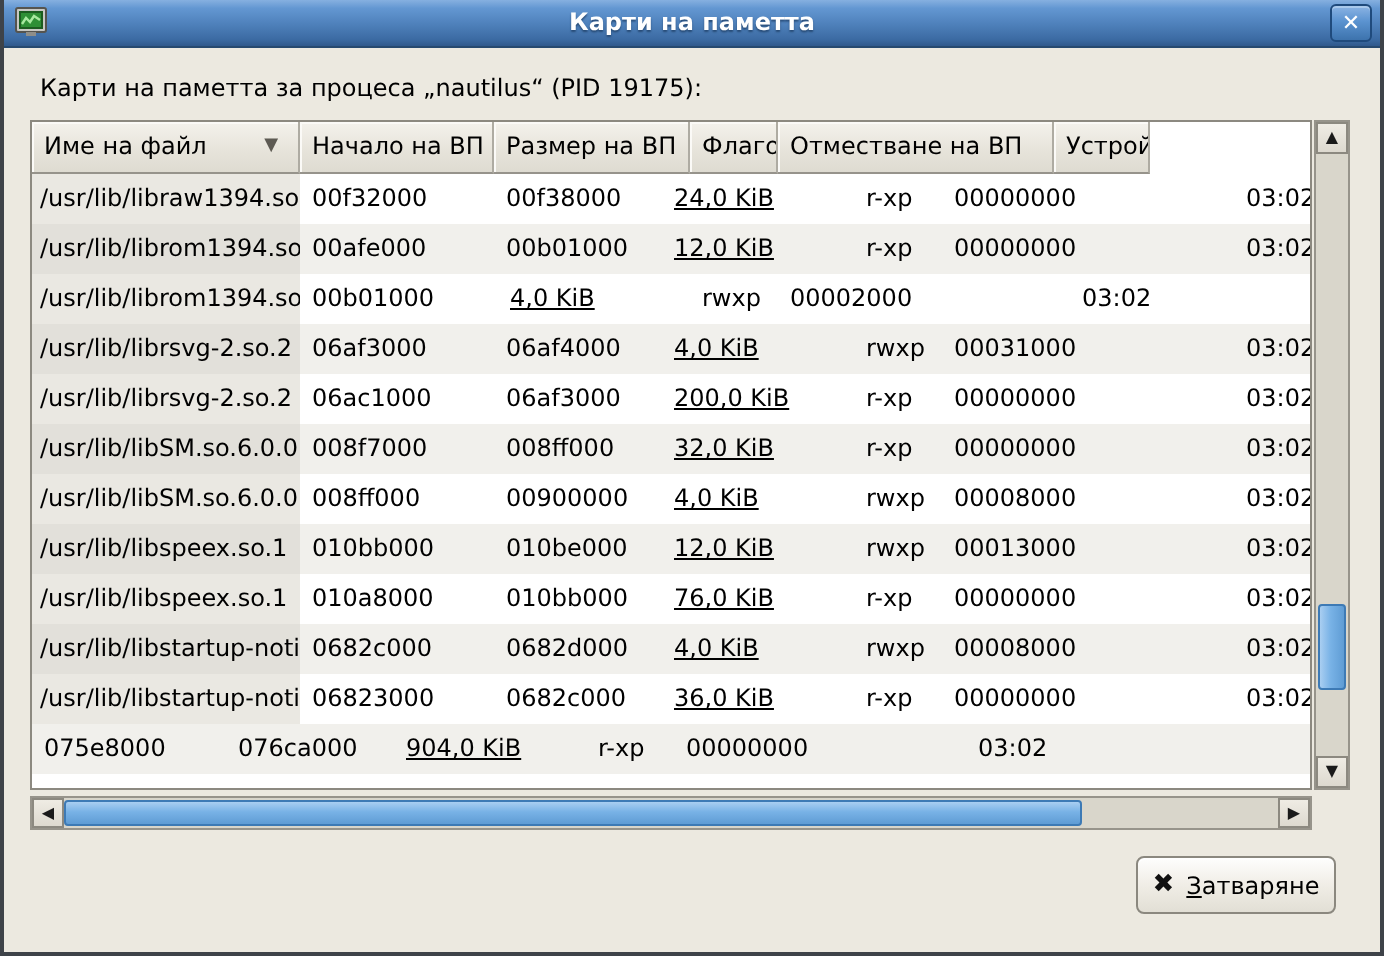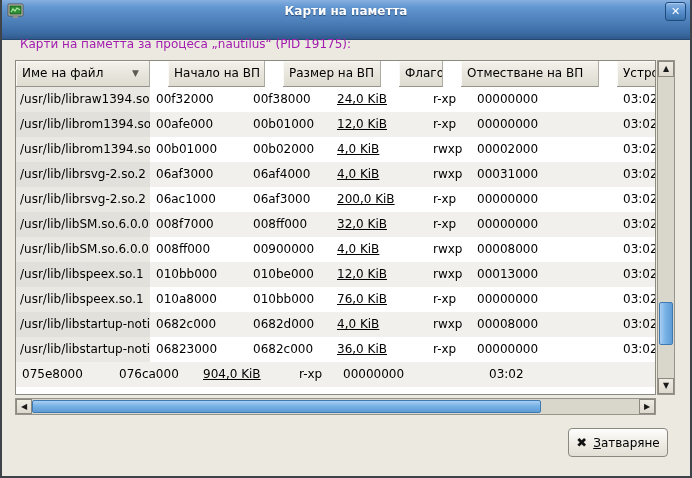--- a/index.html
+++ b/index.html
@@ -1,34 +1,34 @@
 <!DOCTYPE html>
 <html><head>
 <meta charset="utf-8">
 <style>
   html,body{margin:0;padding:0;background:#9a9a9a;font-family:"DejaVu Sans","Liberation Sans",sans-serif;}
   .window{position:relative;width:692px;height:478px;box-sizing:border-box;
     border:2px solid #3e4349;border-top:none;background:#ece9e0;overflow:hidden;}
   
-  .titlebar{position:absolute;left:0;top:0;width:688px;height:40px;
+  .titlebar{position:absolute;left:0;top:0;width:688px;height:24px;
     background:linear-gradient(180deg,#86b0e0 0%,#6397d2 18%,#4d7fb9 55%,#3c6ba3 85%,#30598c 100%);
     border-bottom:1px solid #26496f;box-sizing:border-box;padding-left:43px;}
   .titlebar .title{position:absolute;left:0;right:0;top:0;height:23px;line-height:23px;
     text-align:center;color:#fff;font-weight:bold;font-size:12px;text-shadow:0 1px 1px #274b76;}
   .win-icon{position:absolute;left:5px;top:3px;width:17px;height:16px;}
   .tb-close{position:absolute;right:4px;top:2px;width:21px;height:19px;border-radius:3px;
     background:linear-gradient(180deg,#8cb4e4 0%,#5b93d0 45%,#3d73ad 100%);
     border:1px solid #1f4a7c;box-sizing:border-box;box-shadow:inset 0 1px 0 #a9c9ec;
     color:#fff;font-size:11px;font-weight:bold;text-align:center;line-height:17px;cursor:default;}
   
-  .subtitle{position:absolute;left:18px;top:37px;font-size:12px;color:#a21caf;}
+  .subtitle{position:absolute;left:18px;top:37px;font-size:12px;color:#000000;}
   
   .table-wrap{position:absolute;left:13px;top:60px;width:641px;height:335px;
     background:#fff;border:1px solid #8c8980;box-sizing:border-box;overflow:hidden;}
-  .thead{display:flex;height:26px;gap:18px;}
+  .thead{display:flex;height:26px;}
   .hcell{position:relative;flex:none;box-sizing:border-box;height:26px;line-height:24px;
     font-size:12px;color:#000;background:linear-gradient(180deg,#f4f2ec 0%,#e7e4db 55%,#dedbd1 100%);
     border-right:1px solid #aeaba2;border-bottom:1px solid #96938b;
     box-shadow:inset 1px 1px 0 #fbfaf7;padding-left:6px;white-space:nowrap;overflow:hidden;cursor:default;}
   .sortglyph{position:absolute;right:10px;top:0;font-size:9px;color:#5d5a53;line-height:25px;}
   .c0{width:134px}.c1{width:97px}.c2{width:82px}.c3{width:98px}.c4{width:44px}.c5{width:138px}.c6{width:48px}
   .trow{display:flex;height:25px;background:#fff;}
   .trow.stripe{background:#f1f0ec;}
   .cell{flex:none;box-sizing:border-box;height:25px;line-height:25px;font-size:12px;color:#000;
     white-space:nowrap;overflow:hidden;padding-left:6px;}
@@ -107,21 +107,20 @@
       <div class="cell c1">00afe000</div>
       <div class="cell c2">00b01000</div>
       <div class="cell c3">12,0 KiB</div>
       <div class="cell c4">r-xp</div>
       <div class="cell c5">00000000</div>
       <div class="cell c6">03:02</div>
     </div>
         <div class="trow">
       <div class="cell c0">/usr/lib/librom1394.so.0</div>
       <div class="cell c1">00b01000</div>
-      <div class="cell c2">00b02000</div>
       <div class="cell c3">4,0 KiB</div>
       <div class="cell c4">rwxp</div>
       <div class="cell c5">00002000</div>
       <div class="cell c6">03:02</div>
     </div>
         <div class="trow stripe">
       <div class="cell c0">/usr/lib/librsvg-2.so.2</div>
       <div class="cell c1">06af3000</div>
       <div class="cell c2">06af4000</div>
       <div class="cell c3">4,0 KiB</div>

